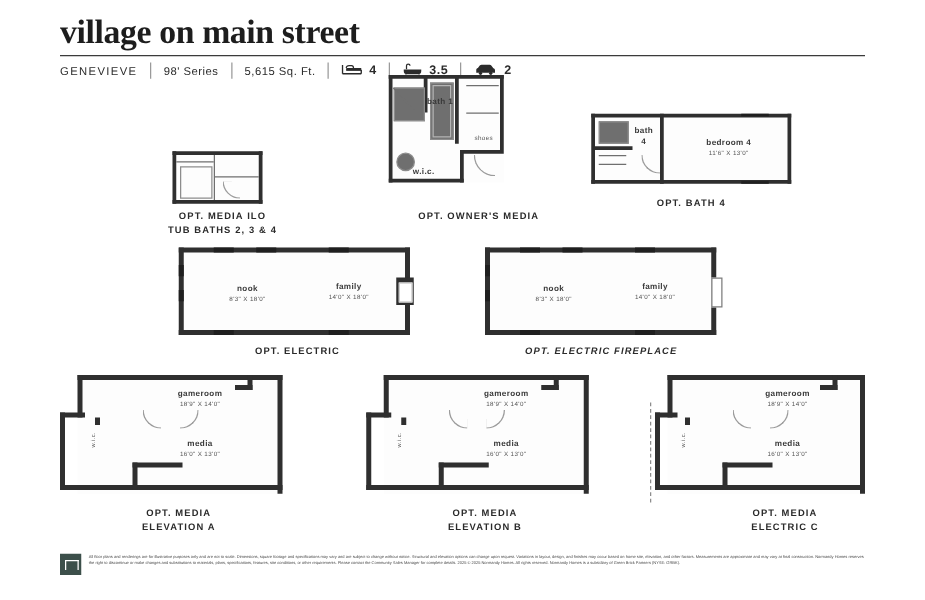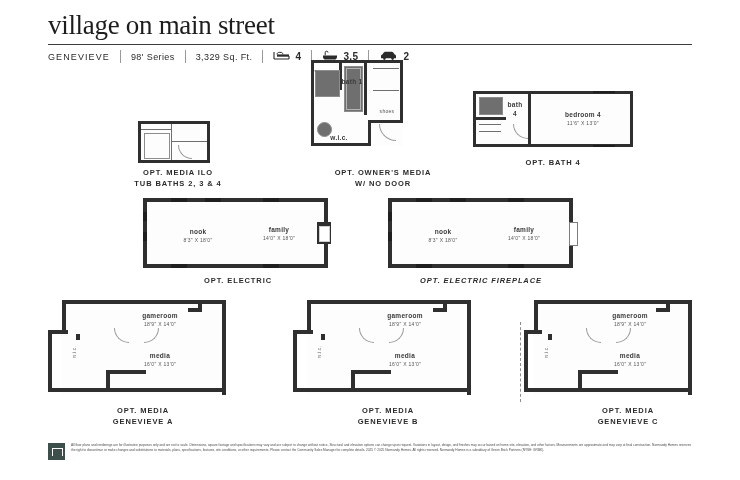--- a/index.html
+++ b/index.html
@@ -21,21 +21,21 @@
     left: 48px;
     top: 8px;
     width: 644px;
     height: 460px;
   }
 
   
   .title {
     font-family: "Liberation Serif", serif;
     font-size: 27px;
-    font-weight: normal;
+    font-weight: bold;
     letter-spacing: -0.3px;
     color: #1d1d1d;
     line-height: 1;
     margin: 4px 0 0 0;
   }
   .rule {
     border-bottom: 1px solid #3b3b3b;
     margin-top: 5px;
     width: 100%;
   }
@@ -143,21 +143,21 @@
   <div class="sheet">
 
     <div class="title">village on main street</div>
     <div class="rule"></div>
 
     <div class="specs">
       <span class="spec spec-name">GENEVIEVE</span>
       <span class="divider"></span>
       <span class="spec">98' Series</span>
       <span class="divider"></span>
-      <span class="spec">3,329 Sq. Ft.</span>
+      <span class="spec">5,615 Sq. Ft.</span>
       <span class="divider"></span>
       <span class="spec">
         <span class="ico">
           <svg width="17" height="11" viewBox="0 0 17 11">
               <path d="M1 2v7M1 9h15M16 6v3M4 6h12a0 0 0 0 1 0 0v0H4z" stroke="#2b2b2b" stroke-width="1.1" fill="none"></path>
               <rect x="4" y="4.4" width="12" height="2" fill="#2b2b2b"></rect>
               <path d="M4 4.4c0-1.2 1-2 2.2-2h2c1 0 1.6.8 1.6 2" stroke="#2b2b2b" stroke-width="1" fill="none"></path>
             </svg>
         </span>
         <span class="count">4</span>
@@ -226,21 +226,20 @@
       </div>
       <div class="room-lbl" style="left:14px;top:74px;width:44px;">
         <b>w.i.c.</b>
       </div>
       <div class="room-lbl" style="left:68px;top:48px;width:32px;">
         <i>shoes</i>
       </div>
     </div>
     <div class="cap" style="left:235px; top:160px; width:200px;">
       <div>OPT. OWNER'S MEDIA</div>
-      <div>W/ NO DOOR</div>
     </div>
 
     <div class="plan" style="left:425px; top:83px; width:160px; height:56px;">
       <div class="floorfill" style="left:0;top:0;width:160px;height:56px;background:#fdfdfd;"></div>
       <div class="wall" style="left:0;top:0;width:160px;height:3px;"></div>
       <div class="wall" style="left:0;top:0;width:3px;height:56px;"></div>
       <div class="wall" style="left:157px;top:0;width:3px;height:56px;"></div>
       <div class="wall" style="left:0;top:53px;width:160px;height:3px;"></div>
       <div class="wall" style="left:55px;top:0;width:3px;height:56px;"></div>
       <div class="wall" style="left:3px;top:26px;width:30px;height:3px;"></div>
@@ -338,21 +337,21 @@
         <b>gameroom</b>
         <i>18'9" X 14'0"</i>
       </div>
       <div class="room-lbl" style="left:74px;top:52px;width:76px;">
         <b>media</b>
         <i>16'0" X 13'0"</i>
       </div>
     </div>
     <div class="cap" style="left:20px; top:398px; width:150px;">
       <div>OPT. MEDIA</div>
-      <div>GENEVIEVE A</div>
+      <div>ELEVATION A</div>
     </div>
 
     <div class="plan" style="left:245px; top:292px; width:178px; height:95px;">
       <div class="floorfill" style="left:14px;top:0;width:164px;height:95px;background:#fdfdfd;"></div>
       <div class="wall" style="left:14px;top:0;width:164px;height:4px;"></div>
       <div class="wall" style="left:14px;top:0;width:4px;height:34px;"></div>
       <div class="wall" style="left:174px;top:0;width:4px;height:95px;"></div>
       <div class="wall" style="left:0px;top:30px;width:20px;height:4px;"></div>
       <div class="wall" style="left:0px;top:30px;width:4px;height:62px;"></div>
       <div class="wall" style="left:0px;top:88px;width:178px;height:4px;"></div>
@@ -368,21 +367,21 @@
         <b>gameroom</b>
         <i>18'9" X 14'0"</i>
       </div>
       <div class="room-lbl" style="left:74px;top:52px;width:76px;">
         <b>media</b>
         <i>16'0" X 13'0"</i>
       </div>
     </div>
     <div class="cap" style="left:265px; top:398px; width:150px;">
       <div>OPT. MEDIA</div>
-      <div>GENEVIEVE B</div>
+      <div>ELEVATION B</div>
     </div>
 
     <div class="plan" style="left:472px; top:292px; width:172px; height:95px;">
       <div class="floorfill" style="left:14px;top:0;width:158px;height:95px;background:#fdfdfd;"></div>
       <div class="wall" style="left:14px;top:0;width:158px;height:4px;"></div>
       <div class="wall" style="left:14px;top:0;width:4px;height:34px;"></div>
       <div class="wall" style="left:168px;top:0;width:4px;height:95px;"></div>
       <div class="wall" style="left:4px;top:30px;width:18px;height:4px;"></div>
       <div class="wall" style="left:4px;top:30px;width:4px;height:62px;"></div>
       <div class="wall" style="left:4px;top:88px;width:168px;height:4px;"></div>
@@ -399,21 +398,21 @@
         <b>gameroom</b>
         <i>18'9" X 14'0"</i>
       </div>
       <div class="room-lbl" style="left:72px;top:52px;width:76px;">
         <b>media</b>
         <i>16'0" X 13'0"</i>
       </div>
     </div>
     <div class="cap" style="left:505px; top:398px; width:150px;">
       <div>OPT. MEDIA</div>
-      <div>GENEVIEVE C</div>
+      <div>ELECTRIC C</div>
     </div>
 
     <div class="footer">
       <div class="logo-box"></div>
       <div class="disc">All floor plans and renderings are for illustrative purposes only and are not to scale. Dimensions, square footage and specifications may vary and are subject to change without notice. Structural and elevation options can change upon request. Variations in layout, design, and finishes may occur based on home site, elevation, and other factors. Measurements are approximate and may vary at final construction. Normandy Homes reserves the right to discontinue or make changes and substitutions to materials, plans, specifications, features, site conditions, or other requirements. Please contact the Community Sales Manager for complete details. 2025 © 2025 Normandy Homes. All rights reserved. Normandy Homes is a subsidiary of Green Brick Partners (NYSE: GRBK).</div>
     </div>
 
   </div>
 </div>
 

